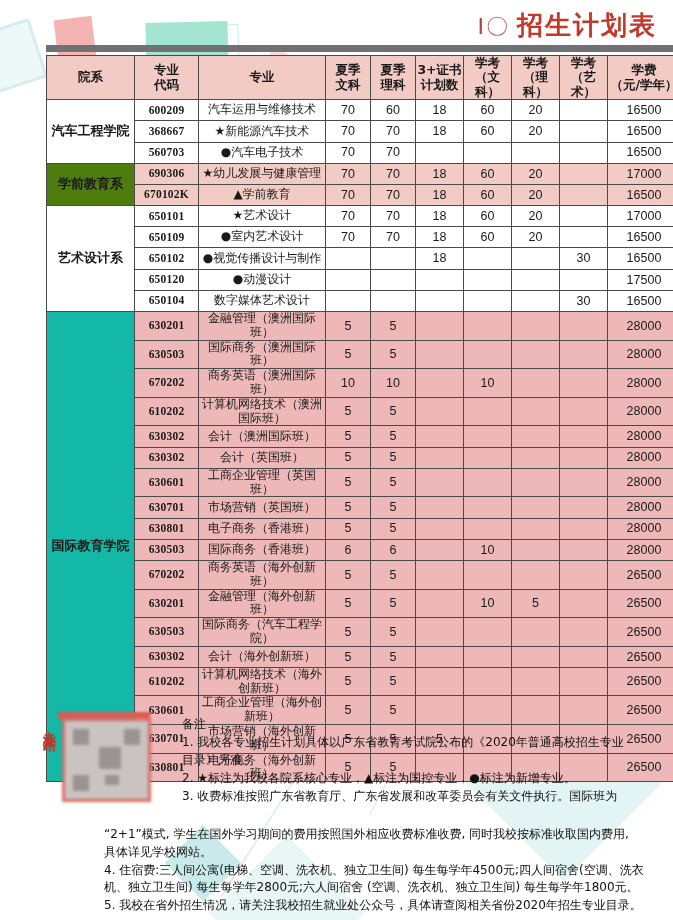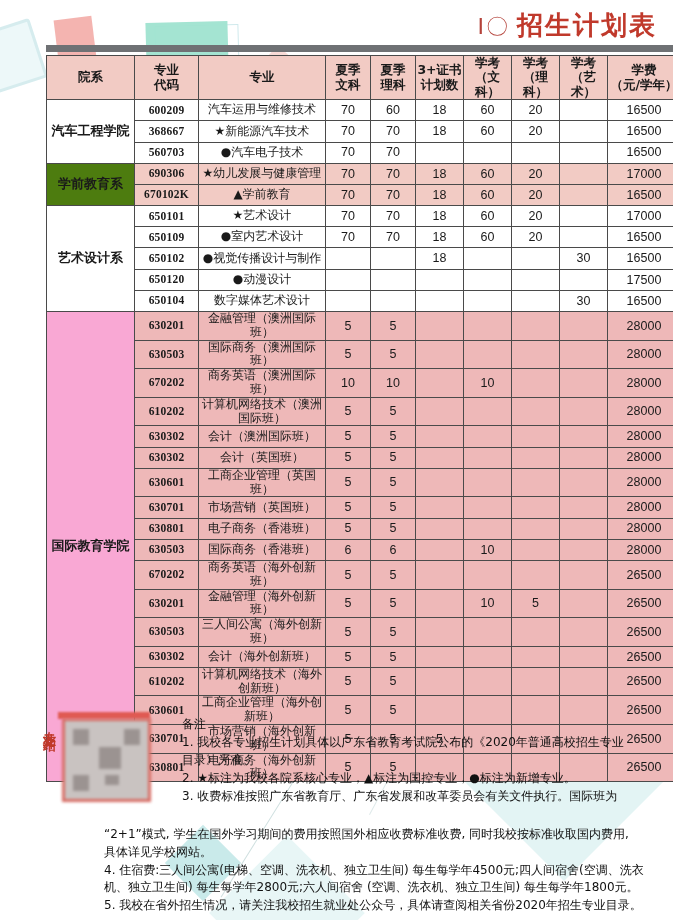--- a/index.html
+++ b/index.html
@@ -122,21 +122,21 @@
     font-size:12px;
     font-family:"DejaVu Sans","Liberation Sans",sans-serif;
     padding:0 3px;
   }
   td.num{font-size:12.5px;font-family:"Liberation Sans",sans-serif;}
   td.fee{font-size:12.5px;font-family:"Liberation Sans",sans-serif;}
   tr.r-white td{background:#ffffff;}
   tr.r-pink td{background:#f2cbc4;}
   tr.r-deep td{background:#eeb8b8;}
   td.dept.pink{background:#4d7c0f;}
-  td.dept.deep{background:#f9a8d4;}
+  td.dept.deep{background:#14b8a6;}
   td.dept.white{background:#ffffff;}
 
   
   col.c-dept{width:88px;}
   col.c-code{width:64px;}
   col.c-major{width:127px;}
   col.c-n{width:45px;}
   col.c-n3{width:48px;}
   col.c-fee{width:73px;}
 
@@ -497,21 +497,21 @@
           <td class="num">5</td>
           <td class="num">5</td>
           <td class="num"></td>
           <td class="num">10</td>
           <td class="num">5</td>
           <td class="num"></td>
           <td class="fee">26500</td>
         </tr>
         <tr class="r-deep" style="height: 21.2px;">
           <td class="code">630503</td>
-          <td class="major">三人间公寓（海外创新班）</td>
+          <td class="major">国际商务（汽车工程学院）</td>
           <td class="num">5</td>
           <td class="num">5</td>
           <td class="num"></td>
           <td class="num"></td>
           <td class="num"></td>
           <td class="num"></td>
           <td class="fee">26500</td>
         </tr>
         <tr class="r-deep" style="height: 21.2px;">
           <td class="code">630302</td>

